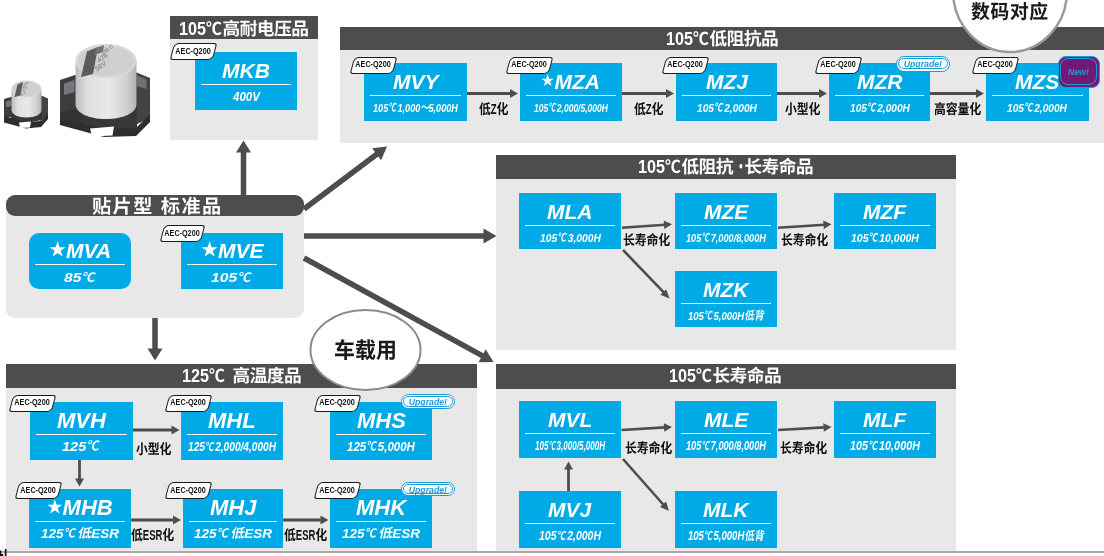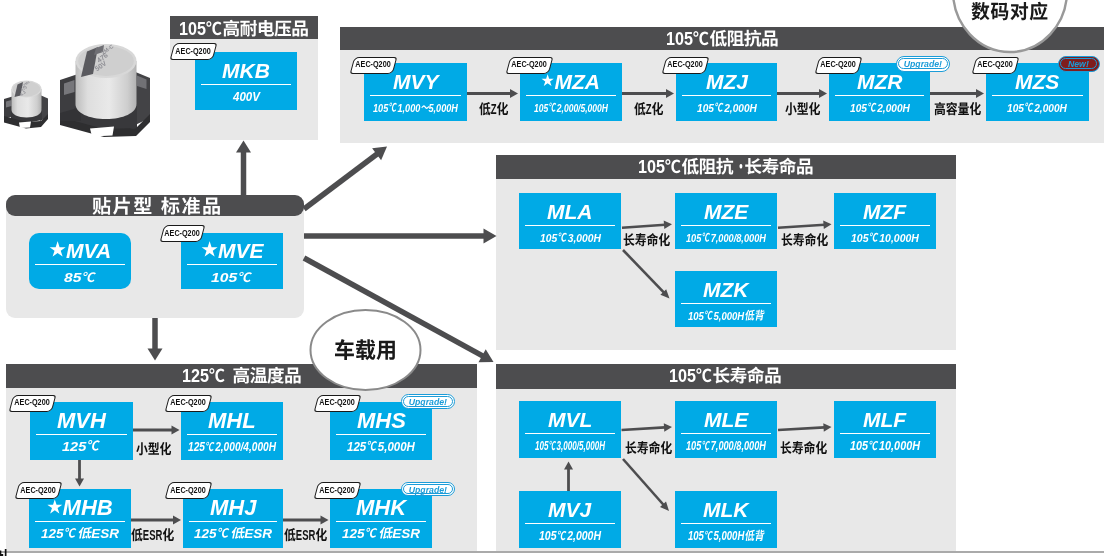--- a/index.html
+++ b/index.html
@@ -526,21 +526,21 @@
 <div style="position:absolute;inset:0;background:#fff;border:1.3px solid #1a1a1a;border-radius:5px 3px 5px 3px;transform:skewX(-15deg)"></div>
 <div style="position:absolute;inset:-1px 0 1px 0;display:flex;align-items:center;justify-content:center;font-size:8.6px;font-weight:bold;color:#111">
         <span style="transform:scaleX(0.84);white-space:nowrap">AEC-Q200</span>
       </div>
     </div>
     <div style="position:absolute;left:896px;top:55.5px;width:54px;height:16px;z-index:20;background:#fff;border:1.2px solid #1b9cd8;border-radius:8.0px;box-sizing:border-box">
 <div style="position:absolute;inset:1.1px;border:1.2px solid #1b9cd8;border-radius:8.0px;display:flex;align-items:center;justify-content:center">
 <span style="font-size:9.5px;font-weight:bold;font-style:italic;color:#1b9cd8;white-space:nowrap;transform:scaleX(.92)">Upgrade!</span>
       </div>
     </div>
-    <div style="position:absolute;left:1057.5px;top:55.5px;width:42px;height:16px;z-index:20;background:#7f1d1d;border:1.2px solid #1b9cd8;border-radius:8.0px;box-sizing:border-box">
+    <div style="position:absolute;left:1057.5px;top:55.5px;width:42px;height:32px;z-index:20;background:#701a75;border:1.2px solid #1b9cd8;border-radius:8.0px;box-sizing:border-box">
 <div style="position:absolute;inset:1.1px;border:1.2px solid #1b9cd8;border-radius:8.0px;display:flex;align-items:center;justify-content:center">
 <span style="font-size:9.5px;font-weight:bold;font-style:italic;color:#1b9cd8;white-space:nowrap;transform:scaleX(.92)">New!</span>
       </div>
     </div>
     <div style="position:absolute;left:401px;top:394.3px;width:54px;height:14.8px;z-index:20;background:#fff;border:1.2px solid #1b9cd8;border-radius:7.4px;box-sizing:border-box">
 <div style="position:absolute;inset:1.1px;border:1.2px solid #1b9cd8;border-radius:7.4px;display:flex;align-items:center;justify-content:center">
 <span style="font-size:9.5px;font-weight:bold;font-style:italic;color:#1b9cd8;white-space:nowrap;transform:scaleX(.92)">Upgrade!</span>
       </div>
     </div>
     <div style="position:absolute;left:401px;top:481.6px;width:54px;height:14.8px;z-index:20;background:#fff;border:1.2px solid #1b9cd8;border-radius:7.4px;box-sizing:border-box">

